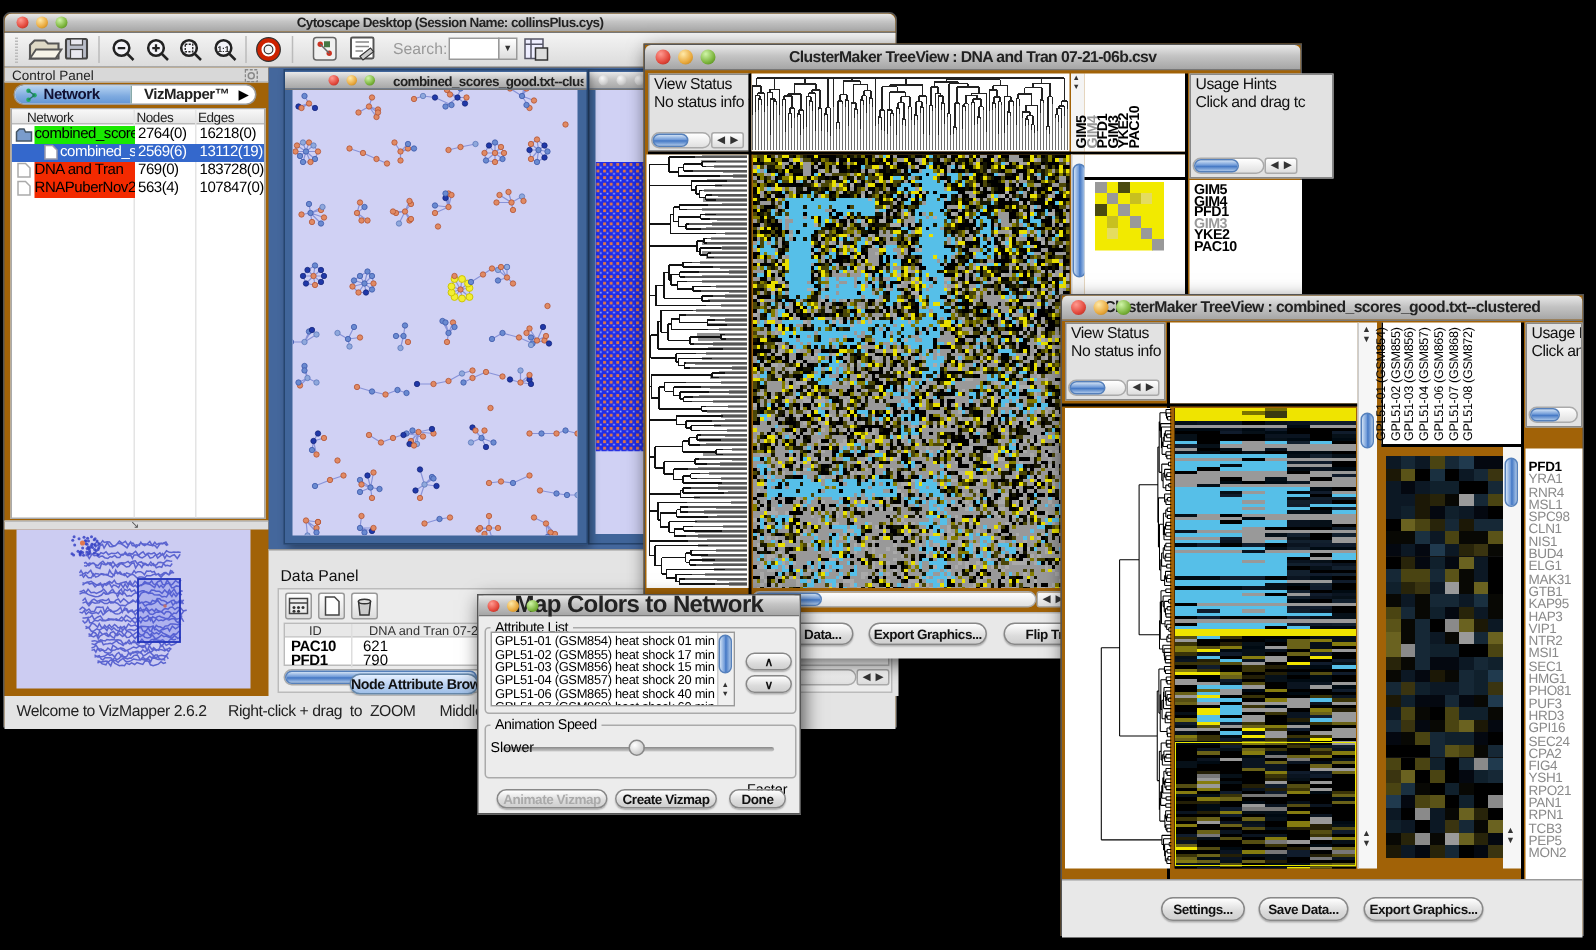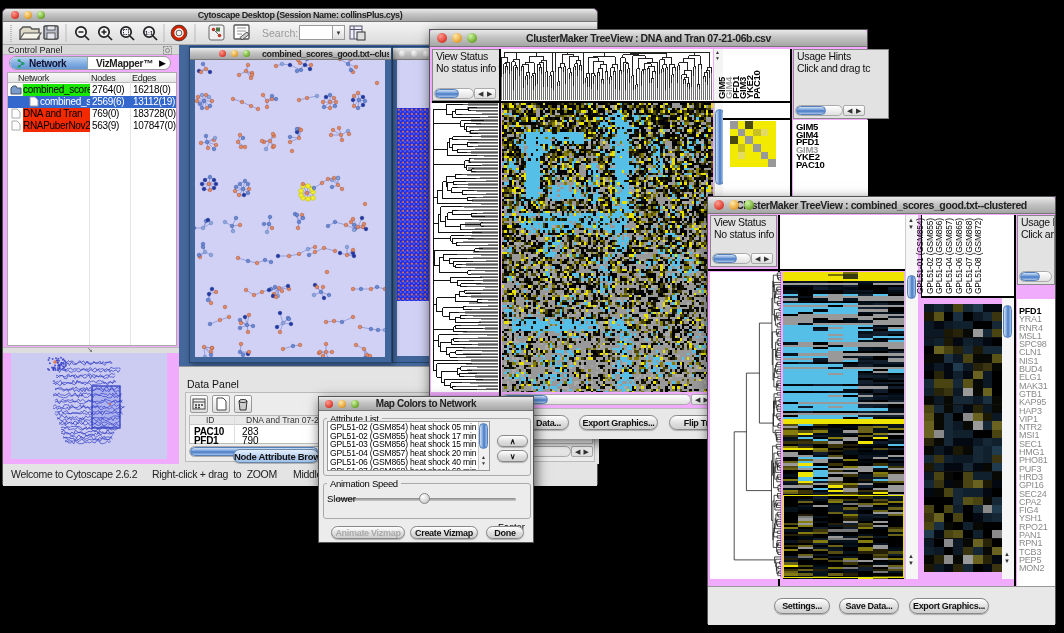--- a/index.html
+++ b/index.html
@@ -1,19 +1,19 @@
 <!DOCTYPE html>
 <html><head><meta charset="utf-8"><style>
 *{margin:0;padding:0;box-sizing:border-box}
 body{width:1064px;height:633px;background:#000;position:relative;overflow:hidden;
  font-family:"Liberation Sans",sans-serif;-webkit-font-smoothing:antialiased}
 .tl{display:inline-block;border-radius:50%;margin-right:5px;vertical-align:top}
 .titlebar{background:linear-gradient(#e9e9e9,#c4c4c4 45%,#a6a6a6);border-bottom:1px solid #777}
 .ttext{text-align:center;font-weight:bold;color:#222;letter-spacing:-0.4px;white-space:nowrap;overflow:hidden}
-.win{position:absolute;background:#f0abfc;border:1px solid #555;box-shadow:2px 4px 12px rgba(0,0,0,.65)}
+.win{position:absolute;background:#a16207;border:1px solid #555;box-shadow:2px 4px 12px rgba(0,0,0,.65)}
 .panelbox{position:absolute;background:#e2e2e2;border:1px solid #888;font-size:10.5px;color:#111;line-height:11.5px;padding:1px 0 0 3px;overflow:hidden;white-space:nowrap;letter-spacing:-0.3px}
 .blackline{position:absolute;background:#000}
 .btn{position:absolute;background:linear-gradient(#fff,#dcdcdc 60%,#cfcfcf);border:1px solid #888;border-radius:9px;
  font-size:9px;font-weight:bold;color:#111;text-align:center;box-shadow:0 1px 1px rgba(0,0,0,.25);white-space:nowrap;letter-spacing:-0.3px}
 .rot{position:absolute;transform:rotate(-90deg);transform-origin:left bottom;white-space:nowrap;font-size:10px;font-weight:bold;color:#000;letter-spacing:-0.3px;height:10px;line-height:10px}
 </style></head><body>
 
 <div class="win" id="mainwin" style="left:2px;top:8px;width:596px;height:477px;border-radius:5px 5px 0 0">
  <div class="titlebar" style="position:absolute;left:0;top:0;width:100%;height:13px;border-radius:5px 5px 0 0">
   <span style="position:absolute;left:8px;top:2px"><span class="tl" style="background:radial-gradient(circle at 35% 30%,#ff9a90,#e2473b 60%,#a02318);width:8px;height:8px"></span><span class="tl" style="background:radial-gradient(circle at 35% 30%,#ffe9a8,#e9a93d 60%,#b07410);width:8px;height:8px"></span><span class="tl" style="background:radial-gradient(circle at 35% 30%,#d0f5a8,#7bb43c 60%,#477a10);width:8px;height:8px"></span></span>
@@ -119,21 +119,21 @@
         </svg>
    <span style="position:absolute;left:15px;top:0;background:#f32a00;height:12px;width:67px;overflow:hidden">DNA and Tran 07</span>
    <span style="position:absolute;left:84px">769(0)</span>
         <span style="position:absolute;left:125px">183728(0)</span>
   </div>
   <div style="position:absolute;left:0;top:47px;width:100%;height:12px;line-height:12px">
    <svg width="10" height="11" style="position:absolute;left:3px;top:0">
           <path d="M1 1 h5 l3 3 v6 h-8 z" fill="#fff" stroke="#aaa"></path>
         </svg>
    <span style="position:absolute;left:15px;top:0;background:#f32a00;height:12px;width:67px;overflow:hidden">RNAPuberNov2+!</span>
-   <span style="position:absolute;left:84px">563(9)</span>
+   <span style="position:absolute;left:84px">563(4)</span>
         <span style="position:absolute;left:125px">107847(0)</span>
   </div>
  </div>
  <div style="position:absolute;left:0;top:338px;width:176px;height:6px;background:#ddd;border-top:1px solid #bbb">
       <span style="position:absolute;left:84px;top:-2px;font-size:7px;color:#555">↘</span>
     </div>
  <div style="position:absolute;left:8px;top:344px;width:156px;height:106px;background:#ccccf2">
       <svg width="156" height="106" viewBox="0 0 156 106" style="position:absolute;left:0;top:0">
         <path d="M50 9.0L51.6 10.2L53.8 8.2L55.7 9.8L57.5 7.5L58.5 8.6L60.4 8.1L62.0 8.3L64.0 10.7L65.5 10.9L66.6 10.2L68.6 7.7L70.5 9.2L72.6 7.9L74.3 10.5L76.1 8.3L77.2 10.7L78.7 10.9L79.9 10.2L81.9 10.6L82.9 8.5L83.9 10.0L85.4 10.7L86.8 10.0L88.9 8.0L90.5 10.7L92.2 8.5L93.5 10.1L94.7 9.4L96.4 9.2L97.5 9.6L99.6 8.3L101.0 10.6M50 10.6L51.7 9.7L52.7 11.6L54.1 10.5L55.5 11.1L57.3 9.9L58.4 12.4L60.5 8.8L62.2 11.3L63.7 11.5L65.8 10.9L67.3 9.4L68.6 9.3L69.7 9.5L71.7 10.7L73.7 12.2L75.7 8.9L77.8 9.1L79.7 11.9L81.5 10.2L82.6 9.0L84.4 9.6L86.0 9.7L87.2 9.8L89.1 10.5L90.5 10.5L92.2 10.7L93.7 12.4L95.6 9.6L97.0 9.4L98.4 8.8L100.3 10.9M46 16.0L47.5 17.5L48.9 16.3L51.0 16.2L52.8 15.5L55.0 17.0L56.3 15.5L58.0 16.1L59.7 14.8L61.3 16.8L63.3 15.8L64.8 16.0L66.4 15.9L67.5 15.1L69.6 17.2L71.2 17.0L72.5 15.1L74.1 16.8L75.1 15.9L77.2 16.4L79.4 14.5L81.5 17.3L82.5 16.1L84.4 14.9L86.2 17.3L88.2 15.7L89.2 16.1L90.4 16.1L91.8 15.4L93.4 17.2L95.6 15.6L96.6 17.0L98.0 17.0L100.0 14.2L101.9 15.2L103.3 15.4L104.9 15.0L106.5 15.2L107.7 15.0L109.5 15.3M46 17.6L47.2 17.1L48.5 19.4L50.4 16.3L51.8 17.4L53.4 17.2L55.1 18.6L56.2 17.8L57.4 17.7L58.8 18.8L60.9 19.3L62.4 18.0L63.6 18.4L65.5 17.3L66.9 18.6L68.8 18.7L70.1 16.6L71.4 16.4L72.4 16.2L74.0 17.3L76.1 17.1L77.3 19.2L78.4 17.0L80.3 16.9L82.5 18.5L83.8 19.0L85.9 17.7L87.1 16.1L89.1 19.1L90.9 18.6L92.8 16.6L94.1 19.0L96.1 17.4L97.4 16.0L98.9 19.2L100.1 16.9L101.2 17.9L102.3 18.3L103.9 17.3L105.2 16.8L107.2 19.3L109.1 16.5M45 22.5L46.2 22.0L48.3 24.2L49.6 23.0L51.0 22.3L52.3 23.3L54.2 24.2L55.8 22.3L57.6 21.1L59.6 23.5L60.9 22.1L62.5 23.8L64.3 21.5L66.4 24.1L68.5 22.5L70.0 22.1L72.2 22.4L74.4 21.3L75.4 22.4L76.6 21.6L77.7 21.1L79.2 20.9L80.6 22.9L81.9 21.8L83.3 21.6L85.0 23.6L86.1 22.6L87.7 24.1L89.5 21.6L91.3 24.0L93.4 23.5L94.5 22.0L96.1 21.9L98.0 22.5L100.2 20.6L102.2 21.0L103.8 21.2M45 24.1L46.5 24.5L48.6 22.4L50.1 22.6L52.0 22.7L53.2 25.3L54.3 25.6L55.6 26.0L56.7 22.6L58.3 23.4L60.1 23.4L61.5 22.3L62.6 22.2L64.1 25.5L65.8 23.4L67.3 25.1L69.4 22.6L71.1 23.3L73.2 25.0L75.0 24.7L76.9 22.5L78.3 22.3L79.4 25.7L81.1 23.0L82.5 23.8L83.6 25.3L85.0 22.4L86.7 23.8L88.6 23.2L89.9 24.1L91.3 22.7L93.2 25.5L95.2 24.7L96.8 25.2L98.0 22.6L99.3 24.2L100.5 23.9L102.5 24.5L103.8 22.7M42 29.0L43.0 27.3L44.3 29.8L46.3 28.6L47.4 29.2L49.5 27.2L51.3 30.9L52.7 29.3L54.6 29.6L55.8 30.1L57.5 29.6L59.3 30.2L60.9 30.6L62.1 27.2L63.2 29.0L65.1 30.6L66.1 27.1L67.6 29.6L69.0 28.2L70.3 29.8L72.0 30.7L73.4 28.9L75.6 29.8L76.9 29.9L78.4 27.4L79.5 29.0L80.9 28.1L82.8 28.1L84.3 29.0L85.3 30.2L86.7 27.7L88.3 27.9L89.3 27.5L90.4 28.4L91.8 27.9L93.0 30.3L94.7 29.4L95.7 30.6L96.7 30.0L98.5 28.7L99.9 29.2L101.6 30.3L102.7 27.4L104.4 28.2M42 30.6L43.7 30.2L44.7 31.8L46.0 30.0L47.9 32.2L49.9 32.2L51.3 29.6L52.8 31.8L54.6 31.1L56.4 29.5L58.1 30.3L60.2 29.9L61.8 31.1L63.7 31.7L65.6 29.2L67.7 28.8L69.6 29.9L70.7 30.1L71.9 29.5L74.0 31.8L75.5 30.6L77.2 29.9L78.4 30.4L80.4 32.3L82.1 31.7L83.6 31.7L85.6 32.1L86.8 30.7L87.9 30.9L89.5 30.9L91.1 30.0L92.3 29.9L94.2 29.7L96.4 31.9L97.7 30.4L99.6 28.7L101.6 30.2L103.4 28.7L105.1 28.9M44 35.5L45.3 35.9L47.1 35.0L48.4 35.0L49.8 34.5L51.1 35.5L53.0 36.7L54.4 37.2L55.9 36.8L57.8 36.5L59.9 35.9L62.0 34.6L63.6 35.8L65.2 33.8L66.5 36.0L68.0 36.3L69.9 35.7L71.0 35.3L73.1 34.8L74.2 36.5L75.7 34.4L77.3 37.1L79.0 34.4L80.0 35.2L81.3 37.3L83.4 37.3L85.5 34.7L87.2 35.7L88.9 35.7L90.1 34.2L91.2 36.2L92.4 36.9L94.2 34.8L96.2 34.0L97.5 36.6L98.9 37.0L100.5 33.6L102.6 37.4L104.2 36.3L106.0 34.0L107.9 35.5L109.7 33.6M44 37.1L45.5 35.9L47.6 35.3L48.6 36.4L50.6 35.9L52.4 38.2L54.1 36.7L56.0 35.7L57.4 38.5L58.6 36.2L59.8 37.2L61.9 35.7L63.5 38.6L64.6 37.0L66.0 37.3L68.1 38.8L69.5 36.0L71.1 38.8L72.4 36.2L73.9 38.8L75.2 35.9L76.7 37.3L78.0 38.1L79.2 37.2L80.6 38.6L82.8 37.0L84.3 36.7L86.0 35.8L87.1 36.2L88.8 36.5L90.0 37.3L92.1 38.8L93.4 35.9L95.2 38.5L96.4 37.2L97.8 38.9L99.9 36.1L102.1 35.7L103.4 38.8L104.8 38.8L106.5 37.6L108.6 38.0M42 41.5L43.4 41.2L44.8 40.5L46.2 42.3L47.7 39.8L49.7 42.1L51.8 41.8L53.2 42.6L55.0 41.8L56.8 41.0L58.1 39.7L59.6 41.5L60.8 43.1L62.9 40.8L64.1 39.9L65.8 42.5L67.4 42.6L68.7 40.8L69.9 39.7L70.9 43.0L72.1 39.9L73.9 40.8L75.5 39.7L76.6 41.4L78.7 40.3L79.9 42.5L81.8 41.6L83.7 40.9L85.0 40.8L86.3 41.8L88.2 42.7L90.0 40.3L91.9 40.5L93.0 41.2L95.2 41.1L97.0 42.6L98.8 40.3L100.6 42.2L101.9 40.1L103.0 42.2L105.1 39.7L106.6 42.6L108.6 42.5L109.8 40.9L110.8 41.1M42 43.1L43.9 42.2L46.1 42.2L47.7 43.3L49.3 43.9L50.9 44.3L52.6 44.8L54.6 44.6L56.7 43.7L58.2 41.9L59.5 43.1L61.4 43.0L62.5 42.3L64.2 41.9L66.2 42.4L67.4 44.7L68.9 42.0L70.0 43.2L72.1 42.4L73.6 44.5L75.4 44.1L76.4 44.5L78.5 42.7L80.5 41.7L81.8 44.7L83.1 42.6L84.5 41.8L86.5 41.5L88.7 42.5L90.5 42.5L91.8 43.5L94.0 43.6L95.2 43.5L97.0 44.9L98.5 44.6L100.0 45.0L101.7 42.2L103.6 44.7L104.7 42.6L106.3 44.7L108.4 42.1L110.2 43.7M44 47.5L45.7 45.8L47.2 49.1L48.5 49.2L50.4 47.1L51.7 46.4L53.8 47.9L55.7 47.2L57.5 46.8L58.7 47.3L60.0 47.4L61.4 46.3L62.7 49.0L64.8 48.9L66.1 47.3L67.9 46.3L69.3 48.5L71.5 46.2L73.1 47.5L74.6 48.9L75.6 48.7L77.6 47.0L79.5 48.5L81.0 46.1L82.3 49.2L83.7 48.6L84.8 48.6L86.2 48.1L87.5 48.4L89.3 49.3L90.6 47.2L92.7 48.0L93.8 46.0L95.5 46.1L96.6 47.3L97.9 47.4L99.5 48.1L100.7 49.1L101.8 48.6L103.3 47.4L105.0 47.1L106.5 49.3L108.3 47.7L109.6 49.2L111.4 46.8M44 49.1L46.2 48.2L48.3 50.8L50.3 48.3L52.4 49.1L53.4 49.0L55.1 48.8L56.1 47.8L57.3 48.5L58.6 49.4L60.6 49.4L62.2 48.1L63.7 48.4L65.2 48.3L67.4 49.3L68.9 50.7L70.6 50.5L72.6 50.9L73.9 49.7L76.0 48.7L78.0 47.5L79.1 48.0L80.5 48.1L81.8 49.2L83.6 48.4L85.6 51.0L87.8 49.9L89.9 50.0L92.1 49.1L94.2 47.3L96.1 49.8L97.2 50.3L98.7 50.7L100.9 48.9L103.0 47.8L104.3 50.5L106.2 48.3L107.7 48.8L109.6 47.3L111.3 49.8M42 53.5L43.9 51.8L45.2 52.5L46.7 54.2L48.3 53.0L49.8 54.8L52.0 54.5L53.3 51.8L55.1 51.7L56.3 52.0L57.6 51.7L58.7 55.2L60.8 51.7L62.8 54.7L65.0 54.6L66.3 54.4L67.4 53.8L69.4 51.9L70.6 55.1L72.1 52.3L73.6 52.9L74.6 54.7L76.1 53.9L77.9 55.2L79.9 53.7L81.3 53.9L82.6 52.2L84.5 55.2L86.5 52.0L88.4 54.3L90.3 53.1L91.9 54.6L93.0 53.0L94.1 54.0L95.5 54.5L96.5 55.0L98.1 53.2L99.2 52.7L101.0 53.1L102.3 52.0L103.9 51.7L105.6 53.4L107.3 52.0L109.3 52.2L111.2 54.3L113.2 53.9M42 55.1L43.8 55.6L45.2 54.1L46.4 56.5L48.1 55.0L50.2 56.1L52.0 55.7L53.3 55.3L54.5 56.2L56.2 54.1L57.7 56.9L59.7 55.1L61.0 54.1L62.7 53.6L64.3 55.1L65.9 56.2L67.4 56.3L68.6 56.1L70.2 54.8L71.7 53.9L73.1 53.3L74.5 55.4L75.8 54.5L77.1 53.7L79.2 56.9L81.1 54.4L83.3 54.0L84.8 53.3L86.9 53.8L89.0 56.3L90.9 56.6L93.1 55.1L94.9 55.1L96.3 54.6L98.4 56.4L99.7 54.8L101.3 54.7L102.6 55.4L103.6 57.0L104.9 55.7L106.5 56.0L108.5 53.5L109.7 56.8L111.7 54.2L113.5 53.9M44 59.0L45.5 59.0L47.4 58.6L49.0 58.5L50.4 57.3L51.8 60.0L53.9 58.5L55.9 57.6L57.7 60.3L59.7 60.7L61.8 60.3L63.0 59.7L64.9 59.9L66.7 60.5L68.0 60.7L70.1 58.4L71.5 59.5L73.1 57.2L75.1 58.5L76.9 59.9L79.1 58.5L80.8 60.6L82.6 58.2L83.9 59.4L85.7 58.7L87.6 57.4L89.3 60.6L90.8 58.2L92.7 59.1L94.0 58.1L95.3 57.7L96.5 58.3L98.6 59.0L99.7 59.4L101.5 59.2L103.0 57.2L104.9 58.2L106.8 59.8L108.5 59.3L110.4 57.4M44 60.6L45.5 62.3L46.8 61.5L47.8 59.1L48.8 62.1L50.6 62.0L52.1 60.5L54.3 61.0L55.8 60.0L56.9 60.8L58.0 60.6L59.6 60.8L61.5 59.4L62.6 60.0L64.6 60.3L66.5 59.6L68.5 60.7L70.3 60.9L71.5 59.7L72.7 61.1L73.8 60.4L75.9 61.6L77.0 60.4L79.1 62.4L81.2 59.8L82.9 62.1L84.1 60.0L85.8 61.1L87.4 60.7L88.4 58.9L89.7 58.9L91.2 62.2L93.3 59.5L94.7 60.8L96.5 60.4L97.7 60.8L99.7 59.6L101.6 60.3L103.8 59.3L105.3 59.5L106.4 61.1L107.9 62.2L109.9 58.7L111.5 61.5M46 64.5L47.2 65.2L48.5 65.3L50.2 62.6L52.0 63.1L54.1 65.2L55.2 62.7L56.5 65.0L57.8 65.4L58.8 63.8L60.0 65.3L61.9 63.5L63.4 65.3L65.4 63.3L66.7 64.4L67.7 65.6L68.9 65.2L70.5 65.4L71.8 64.5L72.9 66.0L74.7 62.9L76.3 64.3L77.9 64.0L79.3 63.7L81.2 65.2L83.2 64.5L85.3 64.6L87.4 64.8L89.0 65.0L91.1 64.4L92.1 65.8L93.2 63.9L94.6 64.9L95.8 64.9L97.7 66.0L99.1 64.4L101.1 64.2L102.6 63.0L104.5 63.0L106.1 63.1L107.8 63.6L109.7 62.9M46 66.1L48.1 65.3L49.9 67.8L51.4 67.7L53.5 66.2L55.3 67.1L57.4 65.8L58.7 65.5L60.3 67.4L61.4 65.2L63.5 67.0L64.9 65.5L66.1 66.7L68.2 67.8L69.5 65.0L70.8 67.4L72.1 65.6L73.2 67.4L75.3 66.7L76.6 66.9L78.5 67.4L79.8 66.6L81.5 65.6L83.0 65.3L84.3 67.7L85.4 67.8L86.6 67.2L87.8 65.4L88.8 67.6L89.9 67.9L91.1 64.6L92.2 66.8L93.2 66.4L95.0 67.9L96.8 66.8L98.0 66.6L99.6 66.0L100.9 65.7L102.0 67.7L103.9 64.4L106.0 66.2L107.9 64.9L109.2 64.4M48 69.5L49.8 70.3L51.0 68.5L52.6 69.0L54.3 71.1L55.4 67.8L57.2 69.8L58.4 69.5L60.1 69.0L61.6 71.2L62.7 68.9L64.7 68.0L66.6 70.6L67.9 68.1L69.8 67.8L71.8 70.6L73.7 67.9L75.7 68.5L77.7 70.6L78.8 69.4L80.9 68.1L82.3 70.0L84.4 70.8L85.6 68.7L87.1 68.5L89.0 70.6L90.6 68.6L91.7 69.6L93.4 68.8L94.8 69.9L96.5 68.0L97.6 69.1L99.6 70.0L101.5 70.9L102.8 71.4L104.6 69.6L106.4 69.8L108.5 67.6M48 71.1L49.5 70.8L51.5 71.6L53.3 70.3L54.5 72.9L55.6 71.0L57.6 69.9L58.6 69.4L59.7 70.5L60.9 71.2L62.1 69.9L63.2 71.2L65.2 72.4L66.2 69.6L67.4 70.7L68.5 69.5L70.7 71.3L72.3 70.2L73.4 72.0L75.1 71.9L77.0 70.3L79.1 72.7L80.7 70.8L82.5 71.5L84.3 70.1L85.4 71.8L87.1 72.3L89.0 72.0L90.5 70.3L92.7 72.9L94.7 72.0L96.7 70.3L98.2 71.4L99.6 71.0L101.7 71.8L103.7 72.5L105.3 70.6L107.4 72.6L109.5 71.8M50 74.5L52.1 74.1L54.2 74.8L56.1 73.6L57.6 74.0L59.2 74.3L60.2 73.3L62.2 73.6L63.8 73.3L65.8 73.7L67.7 73.5L69.5 74.0L71.2 76.3L73.0 76.2L75.0 73.7L76.5 76.2L78.3 74.0L79.5 75.2L81.7 75.7L83.6 73.2L85.8 75.7L87.0 75.5L88.3 75.0L89.9 73.5L91.6 73.1L93.7 73.6L95.9 74.2L97.5 73.6L99.4 75.2L101.1 74.9L102.8 73.0L105.0 73.7L106.3 73.1M50 76.1L52.1 76.8L54.1 75.2L55.7 74.8L56.8 74.5L57.9 76.9L59.2 76.3L61.0 76.1L62.5 75.8L63.6 76.3L64.9 75.4L66.7 74.3L68.2 75.7L69.4 76.3L71.1 77.3L72.7 75.3L74.1 75.2L75.4 76.3L77.6 75.2L79.3 75.4L80.6 76.8L82.5 77.7L83.7 77.6L85.7 77.3L87.0 75.9L88.8 77.0L90.2 75.1L91.6 74.4L93.5 74.9L94.7 74.6L96.8 77.8L98.5 75.5L99.8 77.2L101.9 76.1L103.1 77.2L105.2 76.5L107.1 75.1M50 79.0L51.9 78.3L53.0 77.1L54.6 79.5L56.5 79.6L58.1 80.9L59.9 80.4L60.9 79.0L63.0 80.7L64.3 77.2L66.4 78.5L67.7 79.9L69.4 78.8L71.4 79.4L73.1 80.9L74.3 80.3L76.1 79.4L78.0 78.3L80.0 78.9L82.2 77.6L83.9 78.7L85.8 78.0L87.1 80.9L88.5 77.5L90.4 80.1L91.4 78.7L92.7 79.9L94.9 80.6L96.0 77.4L97.3 77.4L98.8 80.0L100.4 79.9L102.0 78.9L103.3 79.9M50 80.6L51.8 80.0L52.9 81.8L54.0 79.4L55.7 81.1L57.6 80.1L59.0 81.9L60.6 82.3L62.5 82.4L64.0 80.5L65.6 80.3L67.0 79.6L69.0 79.2L71.0 80.6L72.3 81.1L73.9 80.5L75.0 82.5L76.6 82.5L78.1 82.3L79.6 81.3L80.9 81.2L82.5 82.3L84.2 80.2L85.7 81.6L87.9 79.5L88.9 81.3L90.1 81.5L91.7 80.0L93.3 80.7L94.6 79.8L96.8 80.1L98.8 81.0L100.2 80.1L101.4 81.4L102.8 79.4M52 83.5L54.1 85.0L55.5 84.8L57.4 84.7L58.9 84.4L60.9 83.0L62.2 83.9L63.7 83.3L65.5 85.0L66.8 83.0L68.2 82.0L70.2 84.8L71.5 84.9L73.4 84.8L74.9 82.2L76.0 83.6L77.4 81.7L78.6 81.7L80.7 82.4L82.7 81.6L84.6 84.3L86.5 83.3L88.3 81.9L89.4 82.2L91.2 83.9L92.3 85.3L93.9 85.0L95.3 84.1L96.7 83.9L98.7 84.3L100.0 84.0L101.2 82.5M52 85.1L53.9 84.5L55.2 84.1L56.4 86.3L57.6 87.0L59.0 85.5L61.0 85.5L62.8 85.5L64.3 86.8L65.5 85.4L66.8 86.9L68.7 85.8L70.3 83.3L72.0 85.6L74.0 86.3L75.5 85.7L76.5 85.8L78.4 83.9L80.5 83.6L82.6 87.0L84.1 85.2L85.4 86.1L86.8 86.4L88.8 84.5L90.0 85.5L91.3 84.8L92.6 83.7L93.9 83.7L95.1 86.0L96.9 86.9L98.4 86.1L99.8 84.0L101.2 86.2M54 87.5L56.1 88.4L57.6 88.1L59.7 87.7L61.3 88.3L62.7 87.0L64.9 87.3L66.0 87.3L67.8 88.7L68.9 87.4L71.0 86.0L72.7 87.9L74.3 88.2L76.2 87.6L78.1 86.3L80.3 86.8L81.9 87.0L83.8 86.5L85.5 87.1L86.9 86.6L88.2 86.5L89.4 88.2L90.6 85.6L92.3 85.9L94.4 86.7L96.4 86.6L97.6 86.4L99.2 87.2M54 89.1L55.5 88.0L57.1 89.5L58.3 89.9L59.6 90.2L60.7 88.1L62.8 90.9L64.1 87.3L65.6 89.3L66.6 89.8L68.6 90.8L70.4 90.5L72.0 90.8L73.2 89.1L75.2 89.9L76.7 88.9L78.8 90.0L80.3 88.7L82.1 89.3L84.2 89.9L85.6 87.8L87.0 87.6L88.2 88.1L89.3 90.2L91.1 90.8L92.7 90.3L94.5 89.8L96.3 88.1L97.9 89.3L99.7 88.7" fill="none" stroke="#3642c4" stroke-width="1" stroke-opacity="0.75"></path>
         <circle cx="45.8" cy="7.5" r="1" fill="#3642c4" fill-opacity="0.85"></circle>
@@ -546,39 +546,39 @@
     <div style="height:9px;background:#e8e8e8;border-bottom:1px solid #ccc;font-size:8.5px;color:#333;line-height:9px">
      <span style="position:absolute;left:16px">ID</span>
             <span style="position:absolute;left:56px">DNA and Tran 07-21-06...</span>
     </div>
     <div style="position:absolute;left:44px;top:0;width:1px;height:29px;background:#ddd"></div>
     <div style="font-size:10px;font-weight:bold;color:#000;line-height:10px;letter-spacing:-0.3px">
             <span style="position:absolute;left:4px;top:11px">PAC10</span>
             <span style="position:absolute;left:4px;top:20px">PFD1</span>
           </div>
     <div style="font-size:10px;color:#000;line-height:10px">
-            <span style="position:absolute;left:52px;top:11px">283</span>
+            <span style="position:absolute;left:52px;top:11px">621</span>
             <span style="position:absolute;left:52px;top:20px">790</span>
           </div>
    </div>
    <div style="position:absolute;left:3px;top:53px">
           <div style="position:relative;width:404px;height:11px">
             <div style="position:absolute;left:0;top:0;width:382px;height:11px;background:linear-gradient(#fff,#e0e0e0);border:1px solid #aaa;border-radius:6px;box-sizing:border-box"></div>
             <div style="position:absolute;left:1px;top:1px;width:128px;height:9px;border-radius:5px;background:linear-gradient(#cfe0f4,#6f9ad8 45%,#4377c4 55%,#a8c4e8);border:1px solid #5580bb;box-sizing:border-box"></div>
             <div style="position:absolute;right:0;top:0;width:22px;height:11px;border:1px solid #aaa;border-radius:2px;background:linear-gradient(#fff,#ddd);box-sizing:border-box">
               <span style="position:absolute;left:3px;top:0;font-size:7px;color:#333;line-height:10px">◀</span>
               <span style="position:absolute;right:3px;top:0;font-size:7px;color:#333;line-height:10px">▶</span>
             </div>
           </div>
         </div>
   </div>
  </div>
  <div class="btn" style="left:230px;top:440px;width:86px;height:14px;line-height:13px;background:linear-gradient(#e4efff,#b8d0f0 60%,#a0c0e8);border-color:#68a;font-size:9.5px">Node Attribute Brows</div>
  <div style="position:absolute;left:0;top:455px;width:100%;height:22px;background:#e4e4e4;font-size:10.5px;color:#222;letter-spacing:-0.3px">
-  <span style="position:absolute;left:8px;top:4px">Welcome to Cytoscape 2.6.2</span>
+  <span style="position:absolute;left:8px;top:4px">Welcome to VizMapper 2.6.2</span>
   <span style="position:absolute;left:149px;top:4px">Right-click + drag&nbsp; to&nbsp; ZOOM</span>
   <span style="position:absolute;left:290px;top:4px">Middle-</span>
  </div>
 </div>
 
 <div class="win" id="cm1" style="left:429px;top:29px;width:439px;height:409px">
  <div class="titlebar" style="position:absolute;left:0;top:0;width:100%;height:17px;border-radius:4px 4px 0 0">
   <span style="position:absolute;left:7px;top:3px"><span class="tl" style="background:radial-gradient(circle at 35% 30%,#ff9a90,#e2473b 60%,#a02318);width:10px;height:10px"></span><span class="tl" style="background:radial-gradient(circle at 35% 30%,#ffe9a8,#e9a93d 60%,#b07410);width:10px;height:10px"></span><span class="tl" style="background:radial-gradient(circle at 35% 30%,#d0f5a8,#7bb43c 60%,#477a10);width:10px;height:10px"></span></span>
   <div class="ttext" style="font-size:10.5px;line-height:17px">ClusterMaker TreeView : DNA and Tran 07-21-06b.csv</div>
  </div>
@@ -842,26 +842,26 @@
  <div style="position:absolute;left:0;top:389px;width:100%;height:39px;background:#e8e8e8;border-top:1px solid #999">
   <div class="btn" style="left:66px;top:11px;width:56px;height:16px;line-height:15px">Settings...</div>
   <div class="btn" style="left:131px;top:11px;width:60px;height:16px;line-height:15px">Save Data...</div>
   <div class="btn" style="left:201px;top:11px;width:80px;height:16px;line-height:15px">Export Graphics...</div>
  </div>
 </div>
 
 <div class="win" id="dlg" style="left:318px;top:396px;width:216px;height:147px;background:#ececec">
  <div class="titlebar" style="position:absolute;left:0;top:0;width:100%;height:14px;border-radius:4px 4px 0 0">
   <span style="position:absolute;left:6px;top:3px"><span class="tl" style="background:radial-gradient(circle at 35% 30%,#ff9a90,#e2473b 60%,#a02318);width:8px;height:8px"></span><span class="tl" style="background:radial-gradient(circle at 35% 30%,#ffe9a8,#e9a93d 60%,#b07410);width:8px;height:8px"></span><span class="tl" style="background:radial-gradient(circle at 35% 30%,#d0f5a8,#7bb43c 60%,#477a10);width:8px;height:8px"></span></span>
-  <div class="ttext" style="font-size:10px;line-height:14px">Map Colors to Network</div>
+  <div class="ttext" style="font-size:16px;line-height:14px">Map Colors to Network</div>
  </div>
  <div style="position:absolute;left:4px;top:21px;width:208px;height:58px;border:1px solid #aaa;border-radius:3px"></div>
  <span style="position:absolute;left:8px;top:16px;background:#ececec;padding:0 3px;font-size:9.5px;letter-spacing:-0.3px">Attribute List</span>
  <div style="position:absolute;left:8px;top:24px;width:163px;height:50px;background:#fff;border:1px solid #999;font-size:8.6px;line-height:8.7px;padding:1px 2px;overflow:hidden;letter-spacing:-0.2px">
-      <div style="white-space:nowrap">GPL51-02 (GSM854) heat shock 05 min</div>
+      <div style="white-space:nowrap">GPL51-01 (GSM854) heat shock 01 min</div>
       <div style="white-space:nowrap">GPL51-02 (GSM855) heat shock 17 min</div>
       <div style="white-space:nowrap">GPL51-03 (GSM856) heat shock 15 min</div>
       <div style="white-space:nowrap">GPL51-04 (GSM857) heat shock 20 min</div>
       <div style="white-space:nowrap">GPL51-06 (GSM865) heat shock 40 min</div>
       <div style="white-space:nowrap">GPL51-07 (GSM868) heat shock 60 min</div>
   <div style="position:absolute;right:0;top:0;width:11px;height:48px;background:#f0f0f0;border-left:1px solid #ccc">
    <div style="position:absolute;left:0px;top:1px;background:linear-gradient(90deg,#cfe0f4,#6f9ad8 45%,#4377c4 55%,#a8c4e8);border:1px solid #5580bb;border-radius:5px;box-sizing:border-box;height:26px;width:9px"></div>
    <div style="position:absolute;left:2px;top:32px;font-size:5px;color:#333;line-height:6px">▲<br>▼</div>
   </div>
  </div>

